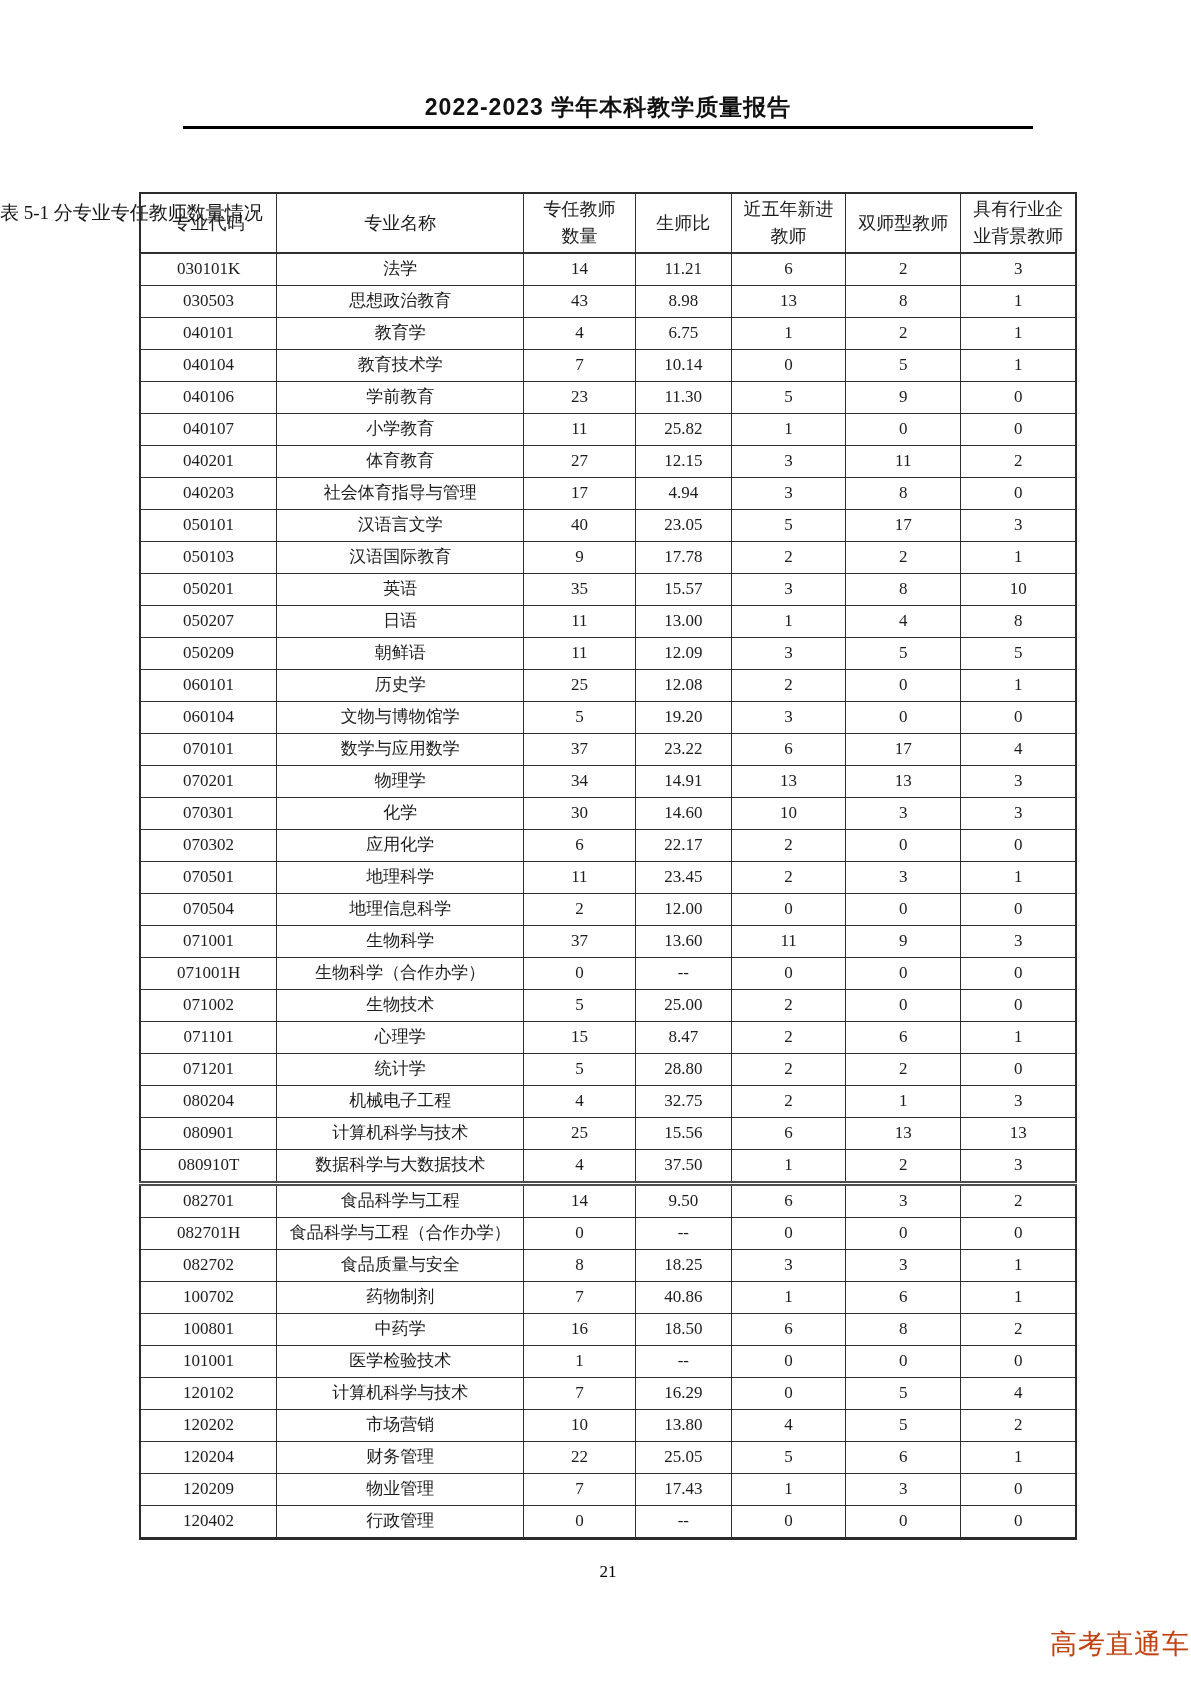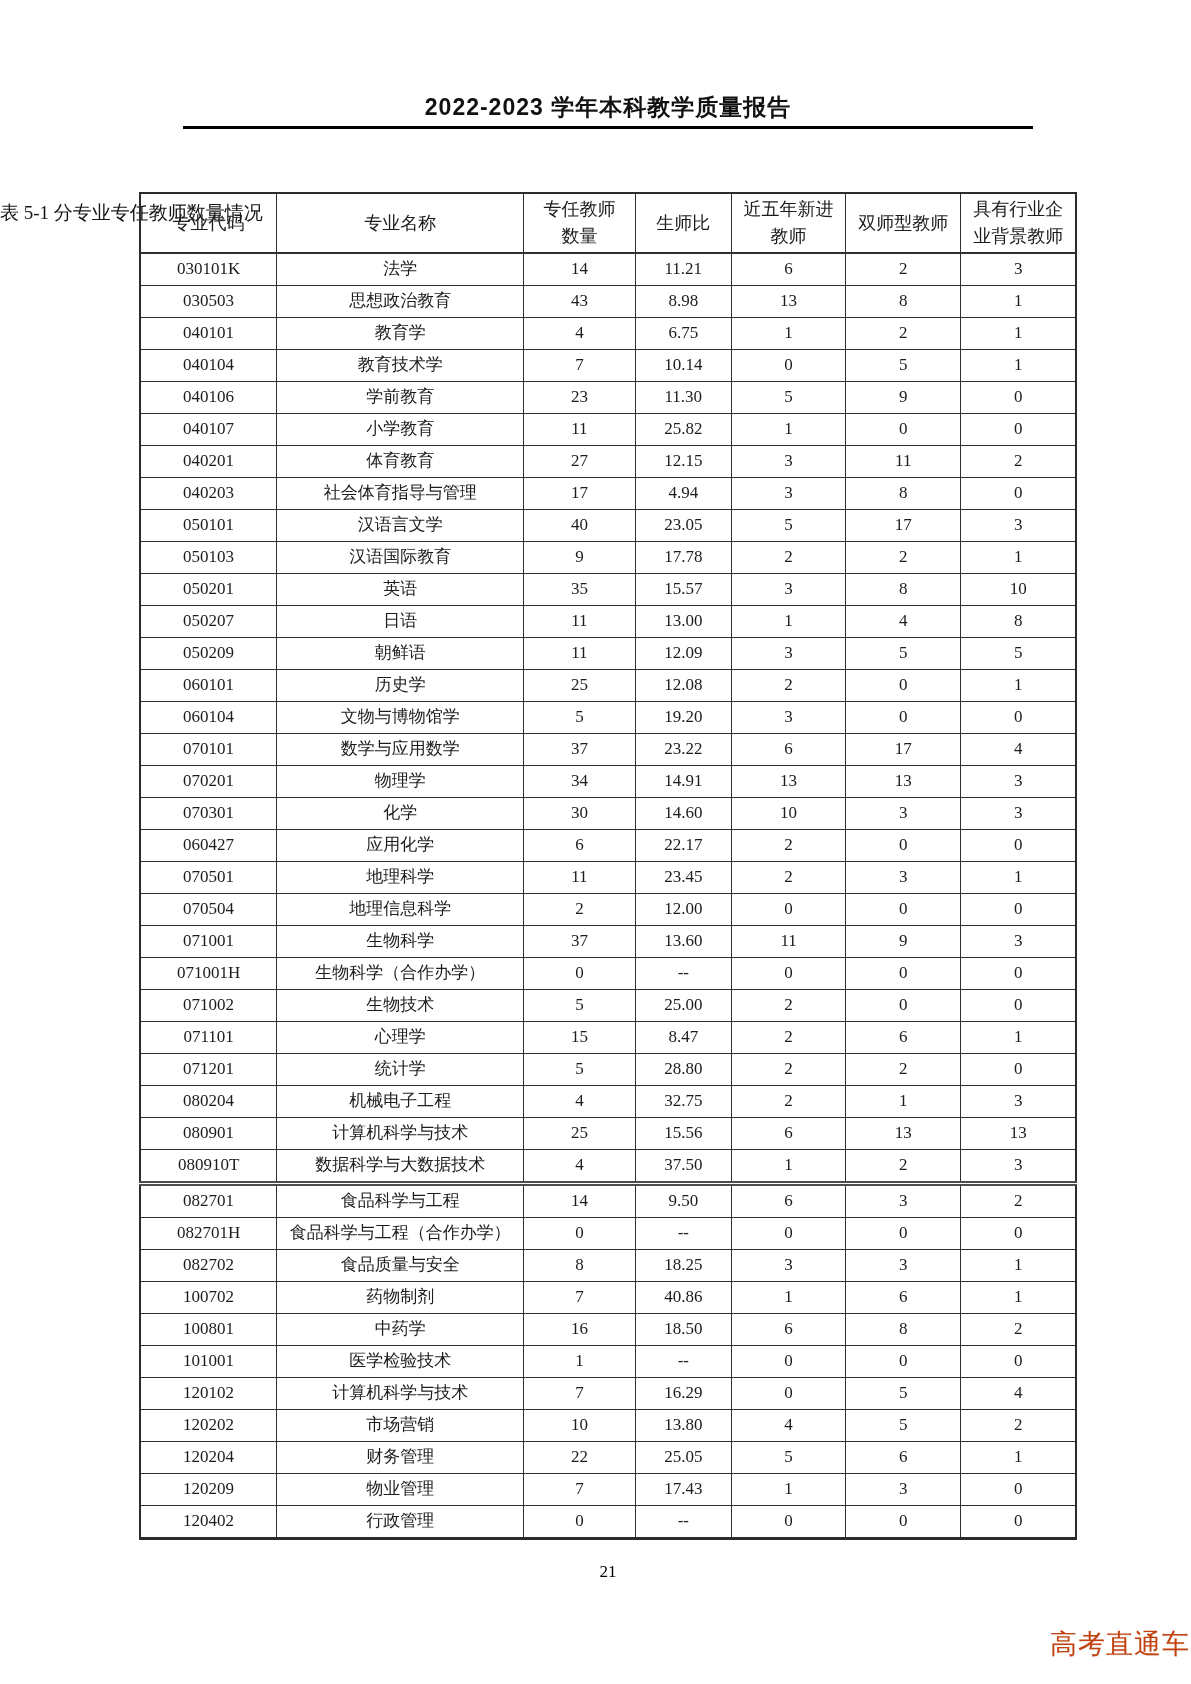--- a/index.html
+++ b/index.html
@@ -300,21 +300,21 @@
         <tr>
           <td>070301</td>
           <td>化学</td>
           <td>30</td>
           <td>14.60</td>
           <td>10</td>
           <td>3</td>
           <td>3</td>
         </tr>
         <tr>
-          <td>060427</td>
+          <td>070302</td>
           <td>应用化学</td>
           <td>6</td>
           <td>22.17</td>
           <td>2</td>
           <td>0</td>
           <td>0</td>
         </tr>
         <tr>
           <td>070501</td>
           <td>地理科学</td>

